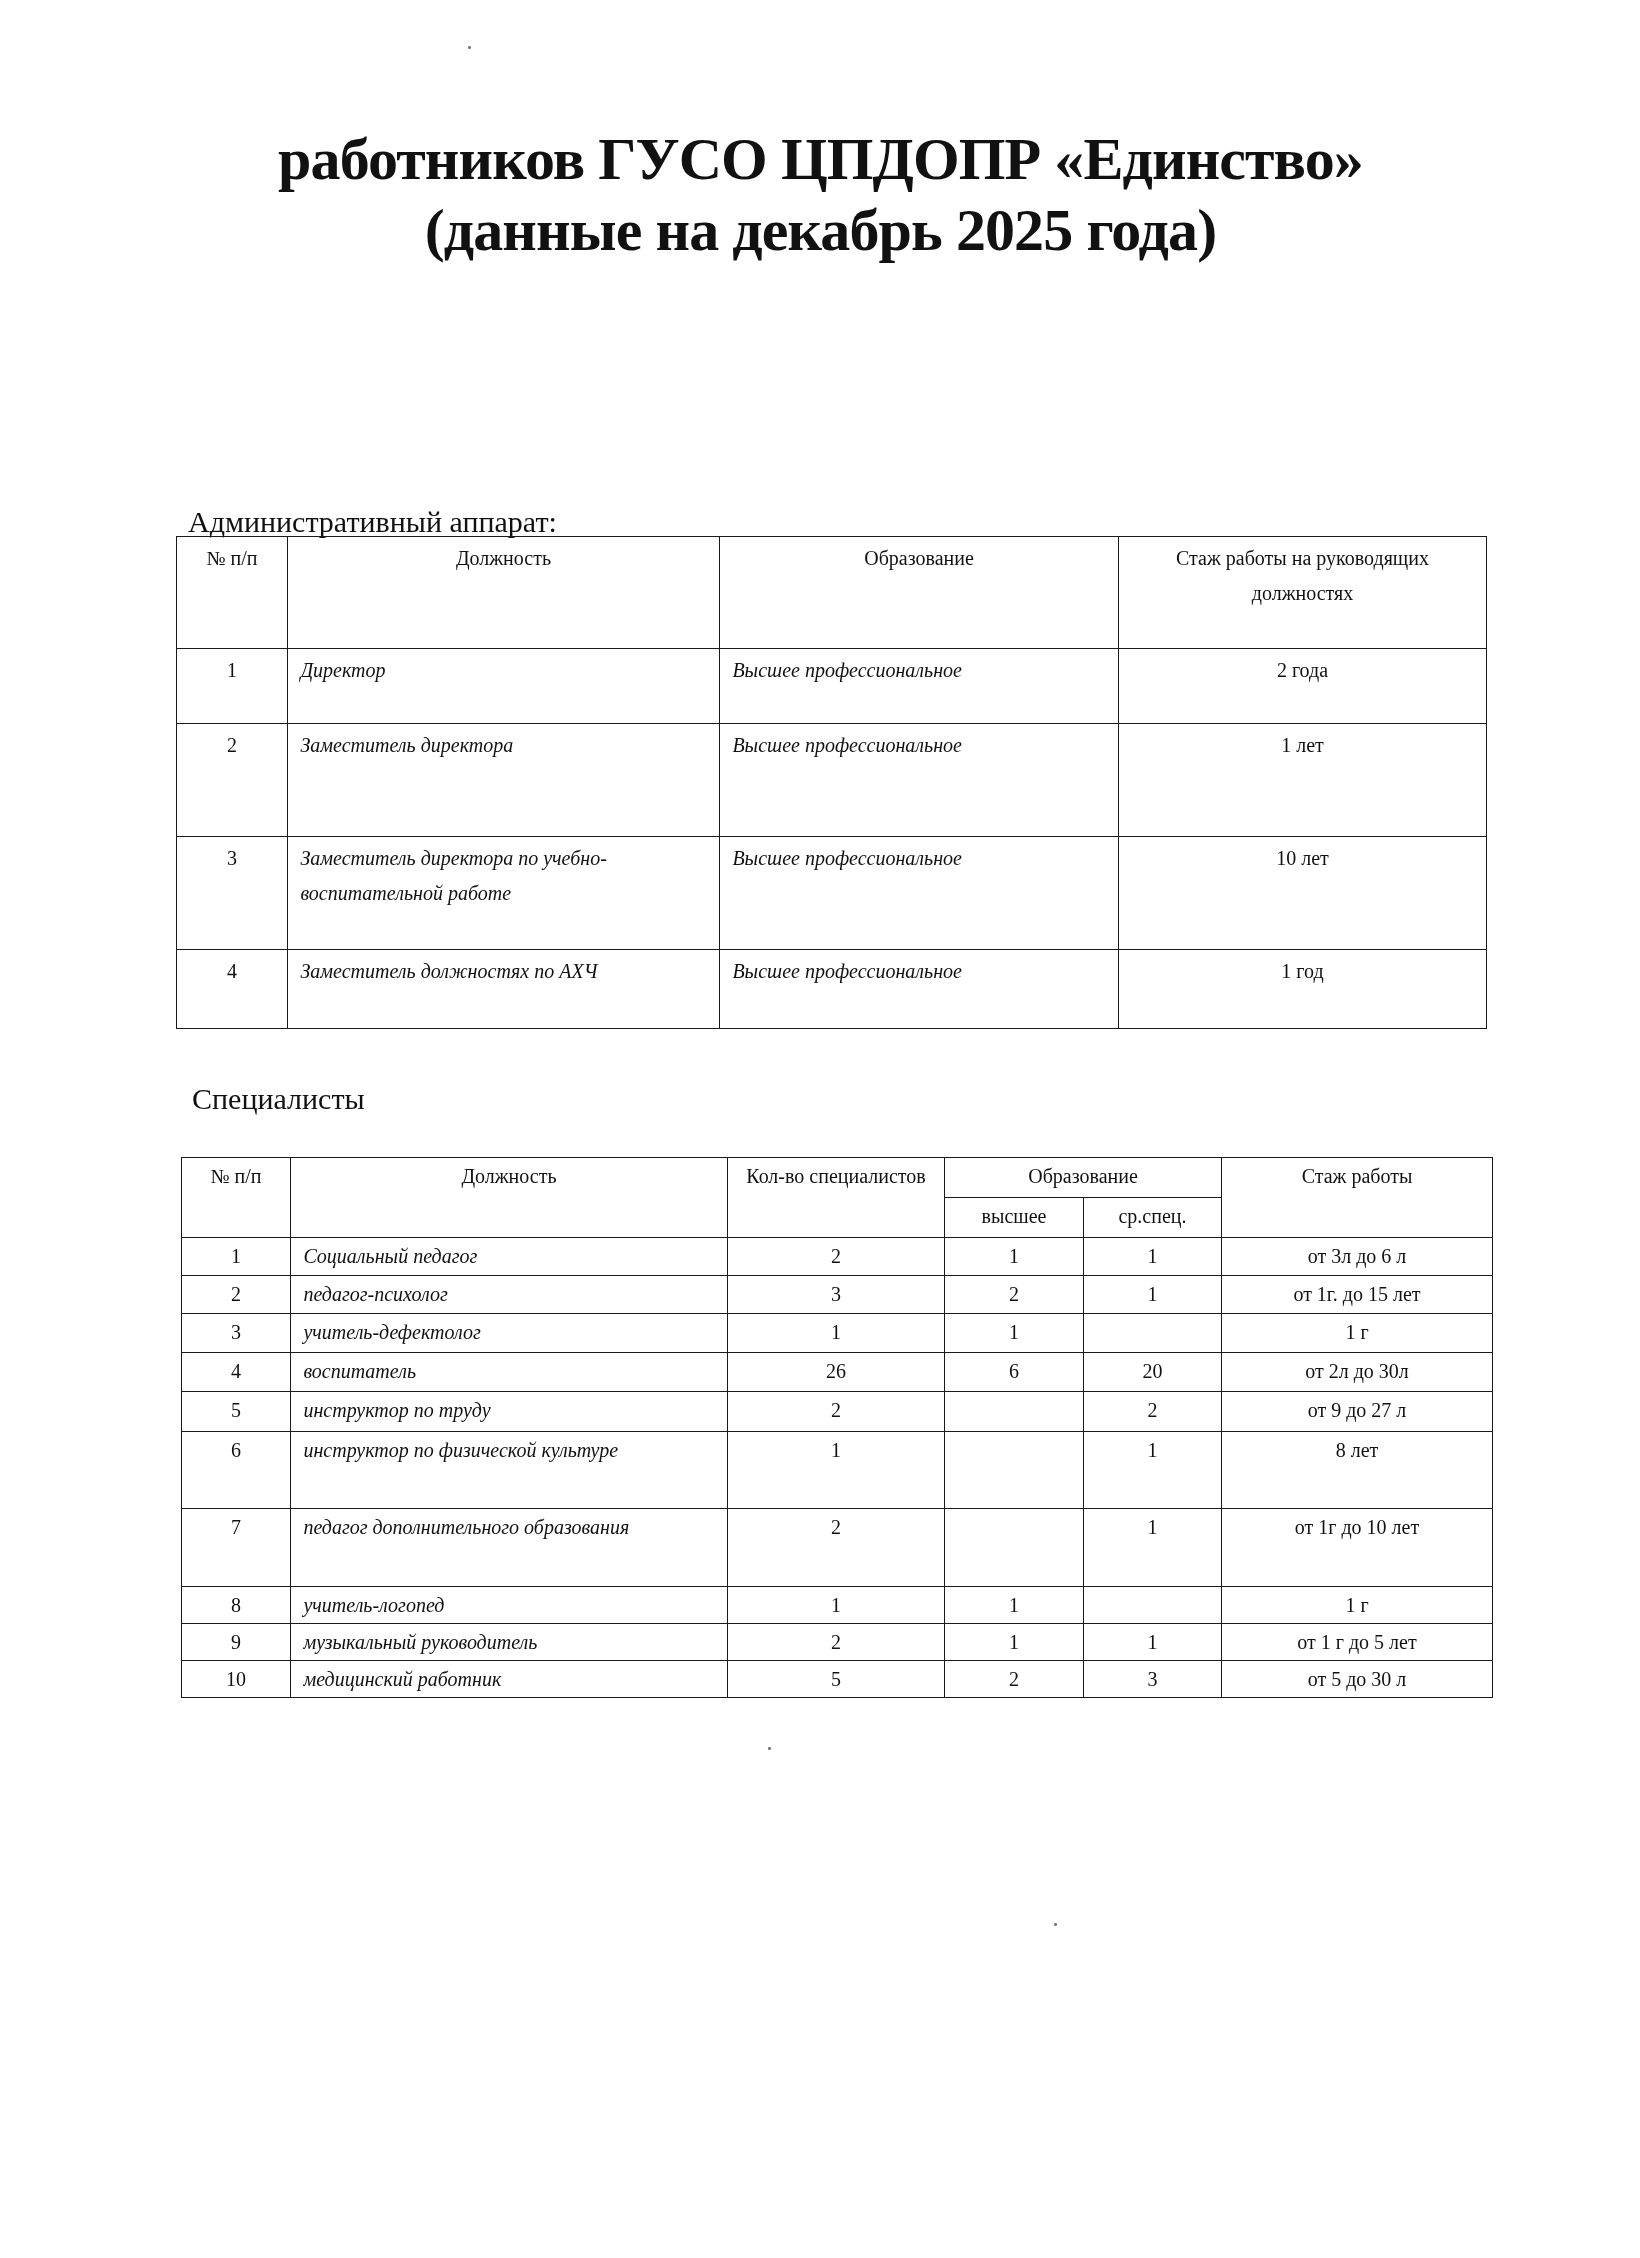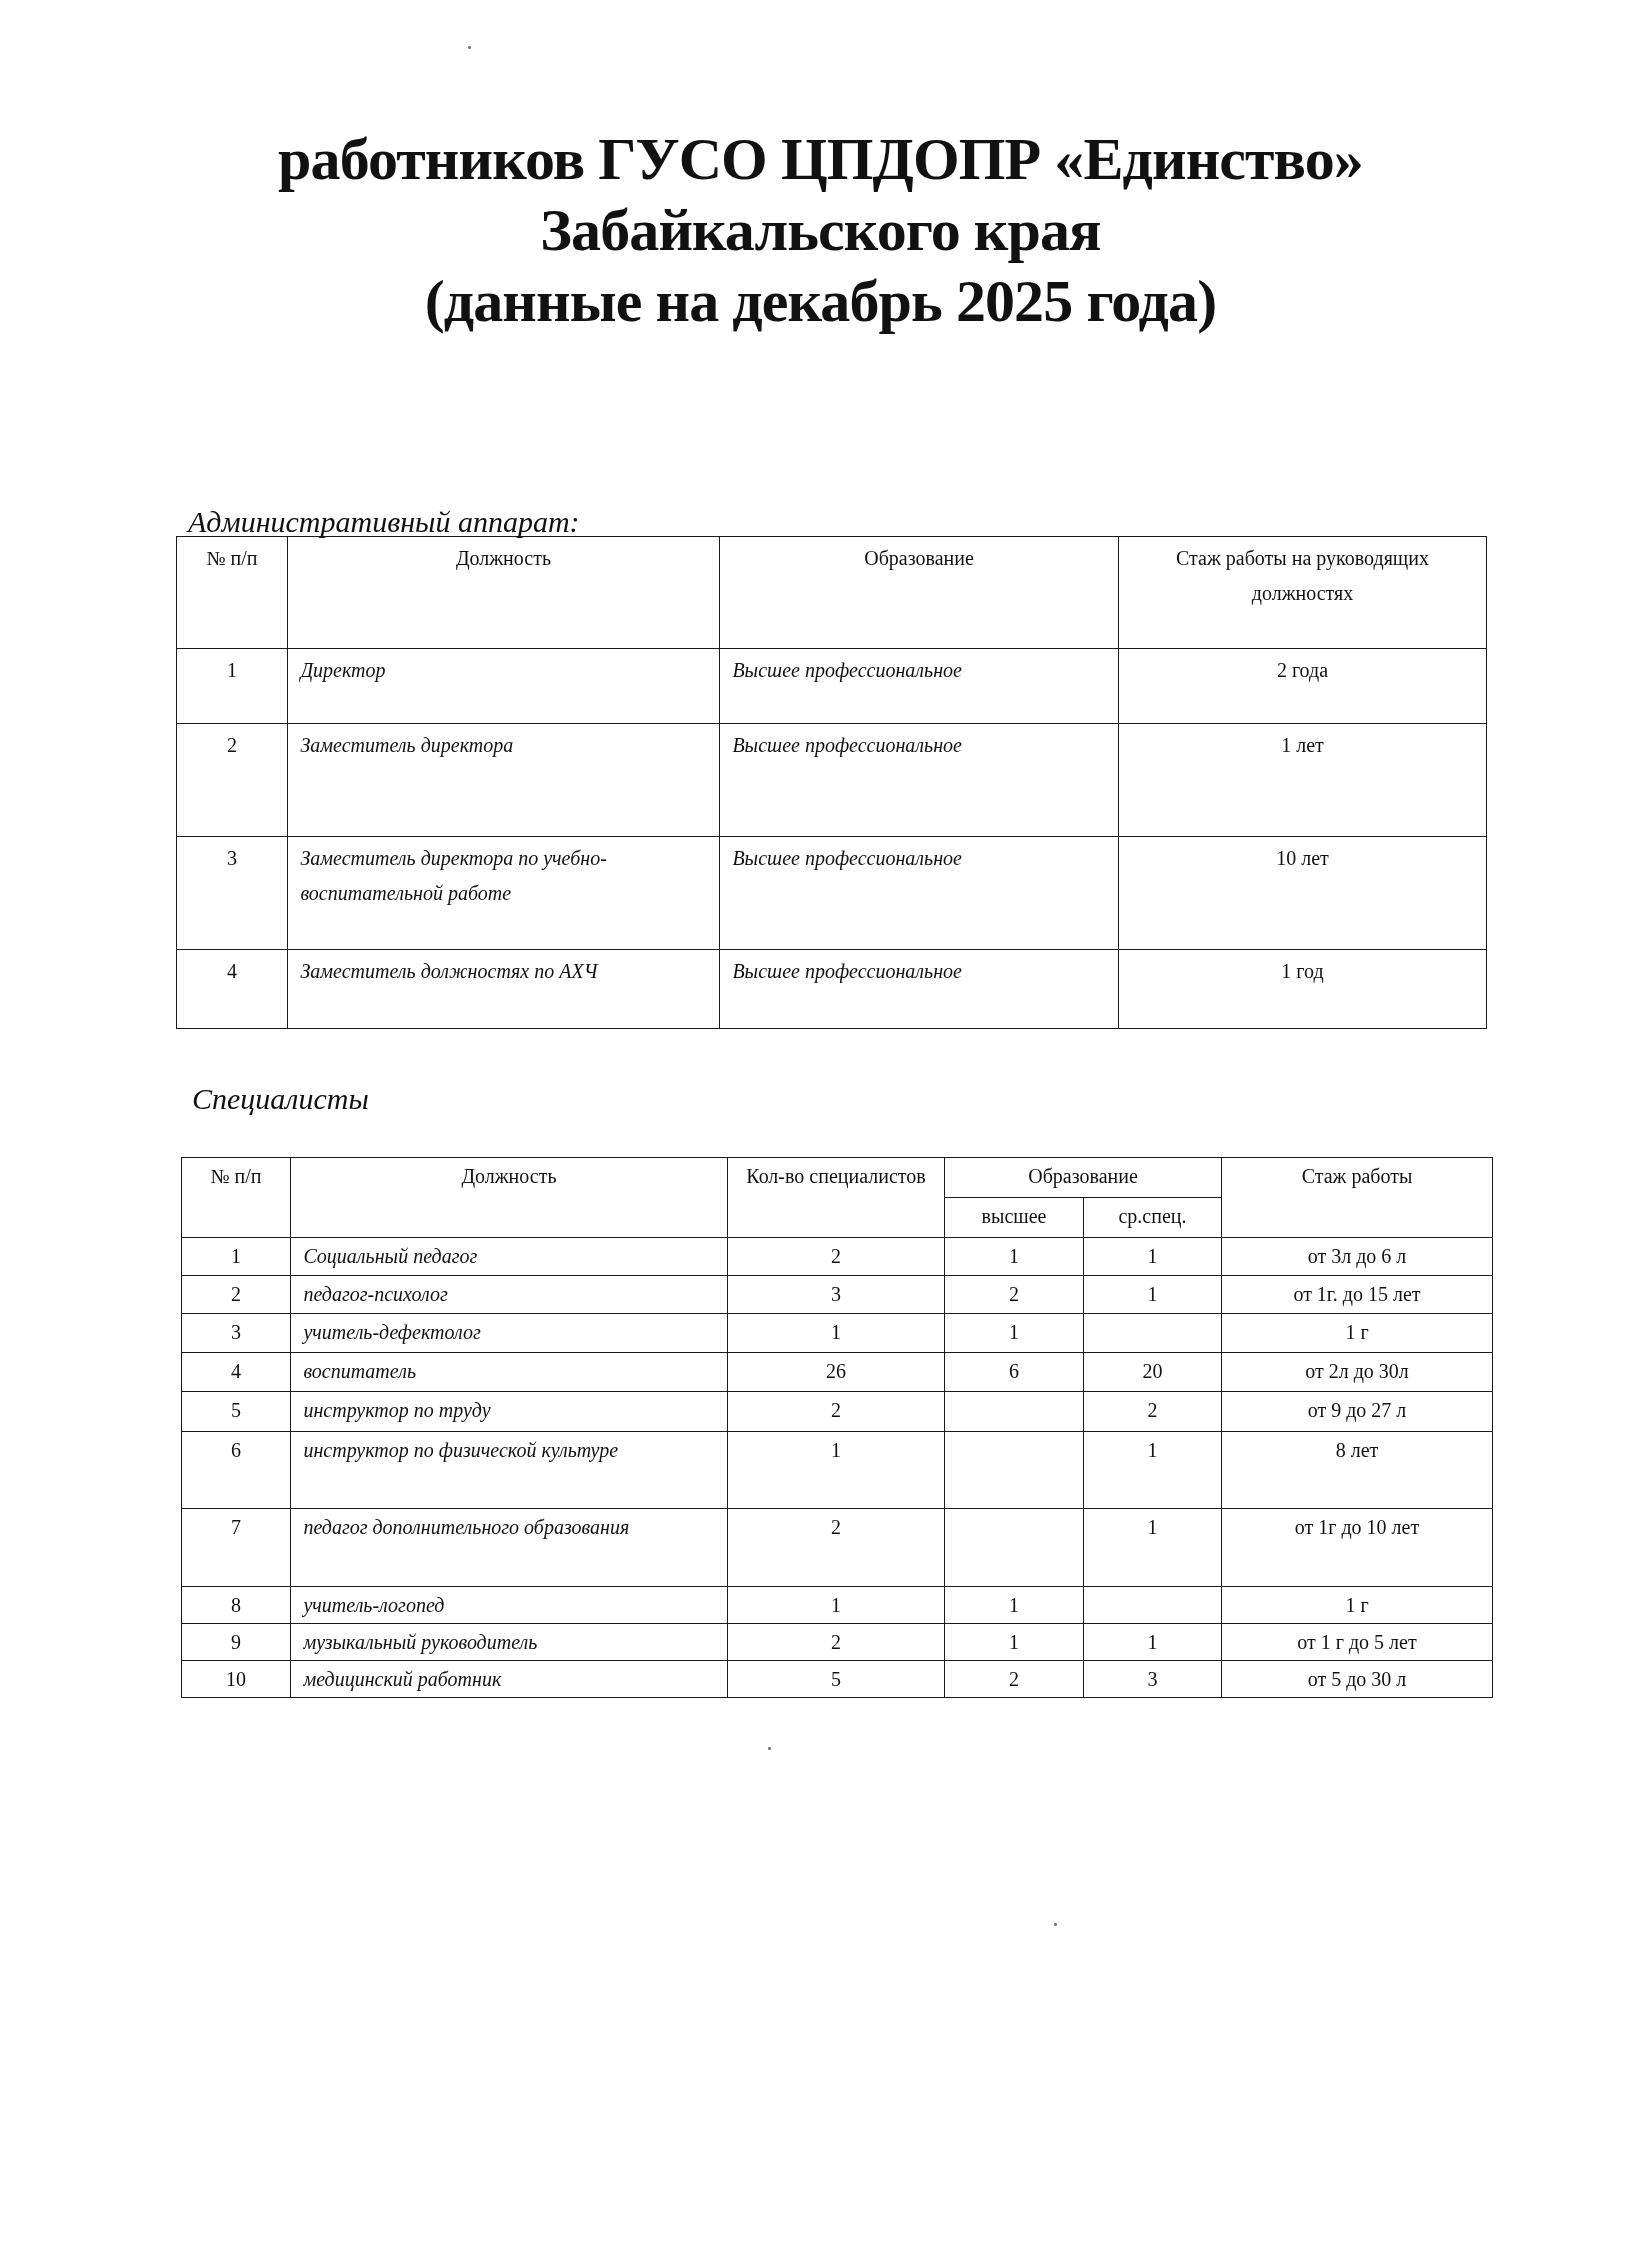--- a/index.html
+++ b/index.html
@@ -1,36 +1,35 @@
 <!DOCTYPE html>
 <html style="font-size:14px"><head>
 <meta charset="utf-8">
 <style>
   html, body { margin:0; padding:0; background:#ffffff; }
   body { width:1641px; height:2258px; position:relative; overflow:hidden; color:#111; font-family:"Liberation Serif", "DejaVu Serif", serif; }
   .title { position:absolute; left:0; width:1641px; top:124px; text-align:center; font-weight:bold; font-size:60px; line-height:71px; letter-spacing:-0.9px; }
   .title div { white-space:nowrap; }
-  .section-label { position:absolute; font-size:30px; line-height:32px;font-style:italic; }
+  .section-label { position:absolute; font-size:30px; line-height:32px; }
   table { position:absolute; border-collapse:collapse; table-layout:fixed; font-size:20px; }
   td, th { border:1.8px solid #1a1a1a; padding:0 12.4px; vertical-align:top; font-weight:normal; line-height:35px; }
   .c { text-align:center; }
   .l { text-align:left;font-style:italic; }
   #admin-table { left:176px; top:536px; width:1310px; }
   #admin-table th { padding-top:3.5px; }
   #admin-table td { padding-top:3.5px; }
   #spec-table { left:181px; top:1157px; width:1310px; }
   #spec-table td, #spec-table th { line-height:36px; padding-top:0; padding-bottom:0; }
   .dot { position:absolute; width:2.6px; height:2.6px; background:#777; border-radius:50%; }
 </style>
 </head>
 <body>
 
 <div class="title">
   <div>работников ГУСО ЦПДОПР «Единство»</div>
-  <div>Забайкальского края</div>
   <div>(данные на декабрь 2025 года)</div>
 </div>
 
 <div class="section-label" style="left:188px; top:506px;">Административный аппарат:</div>
 
 <table id="admin-table">
   <colgroup>
     <col style="width:111px">
       <col style="width:432px">
       <col style="width:399px">

